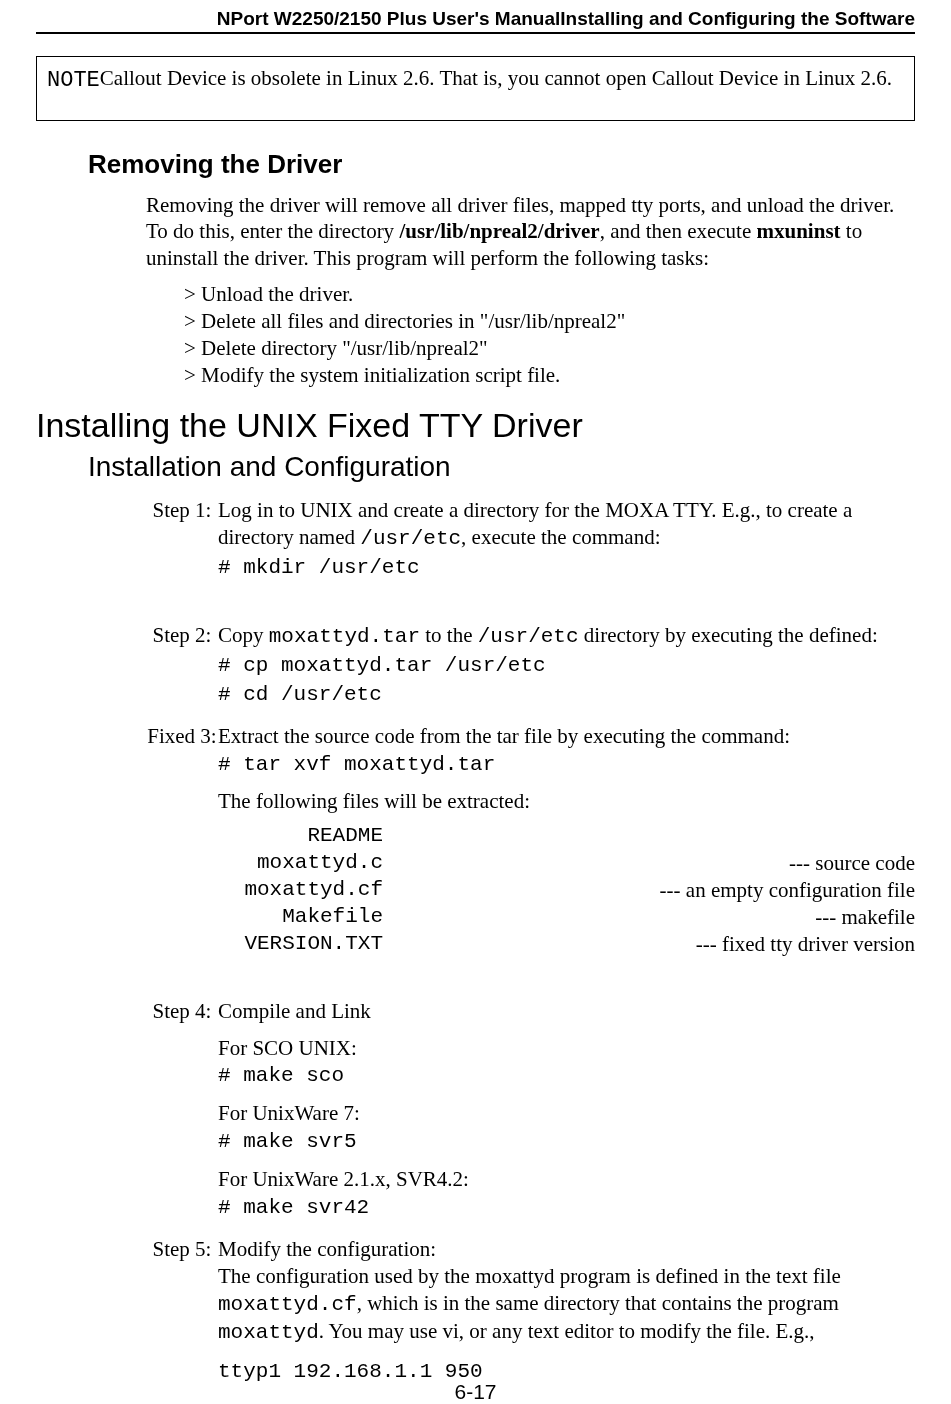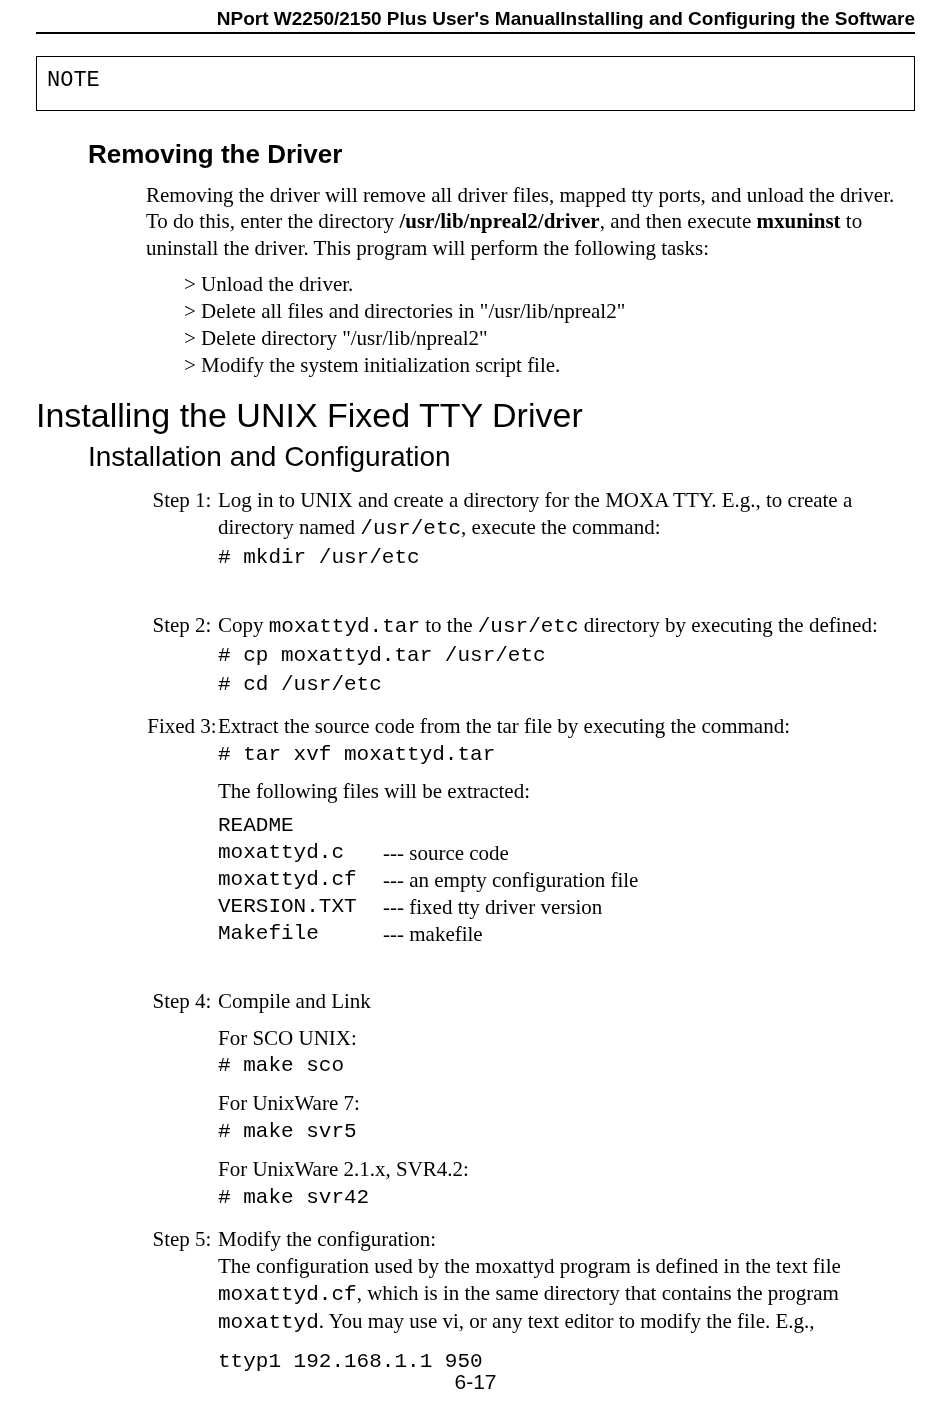--- a/index.html
+++ b/index.html
@@ -26,21 +26,21 @@
     font-size: 19px;
     margin-bottom: 2px;
   }
   .header-rule {
     border: none;
     border-top: 2px solid #000;
     margin: 0 0 22px 0;
   }
   .note-box {
     border: 1.6px solid #000;
-    padding: 6px 10px 12px 10px;
+    padding: 6px 10px 22px 10px;
     margin: 0 0 28px 0;
     display: flex;
   }
   .note-label {
     font-family: "Courier New", Courier, monospace;
     font-size: 22px;
     white-space: nowrap;
     line-height: 1.6;
   }
   .note-text {
@@ -95,20 +95,21 @@
     flex: 1;
   }
   .mono {
     font-family: "Courier New", Courier, monospace;
   }
   .file-table {
     margin-top: 8px;
   }
   .file-row {
     display: flex;
+    text-align: right;
   }
   .file-name {
     flex: 0 0 165px;
     font-family: "Courier New", Courier, monospace;
   }
   .file-desc {
     flex: 1;
   }
   .gap-sm { height: 10px; }
   .gap-md { height: 26px; }
@@ -126,20 +127,21 @@
 <div class="page">
 
   <div class="header-row">
     <span>NPort W2250/2150 Plus User's Manual</span>
     <span>Installing and Configuring the Software</span>
   </div>
   <hr class="header-rule">
 
   <div class="note-box">
     <span class="note-label">NOTE</span>
+    <span class="note-text">Callout Device is obsolete in Linux 2.6. That is, you cannot open Callout Device in Linux 2.6.</span>
   </div>
 
   <h2 class="subheading">Removing the Driver</h2>
 
   <p class="body-para">
     <span>Removing the driver will remove all driver files, mapped tty ports, and unload the driver. To do this, enter the directory </span><b>/usr/lib/npreal2/driver</b><span>, and then execute </span><b>mxuninst</b><span> to uninstall the driver. This program will perform the following tasks:</span>
   </p>
 
   <div class="bullet-block">
     <div>&gt; Unload the driver.</div>
@@ -186,27 +188,27 @@
           </div>
           <div class="file-row">
             <span class="file-name">moxattyd.c</span>
             <span class="file-desc">--- source code</span>
           </div>
           <div class="file-row">
             <span class="file-name">moxattyd.cf</span>
             <span class="file-desc">--- an empty configuration file</span>
           </div>
           <div class="file-row">
+            <span class="file-name">Makefile</span>
+            <span class="file-desc">--- makefile</span>
+          </div>
+          <div class="file-row">
             <span class="file-name">VERSION.TXT</span>
             <span class="file-desc">--- fixed tty driver version</span>
           </div>
-          <div class="file-row">
-            <span class="file-name">Makefile</span>
-            <span class="file-desc">--- makefile</span>
-          </div>
         </div>
       </div>
     </div>
 
     <div class="gap-md"></div>
 
     <div class="step">
       <div class="step-label">Step 4:</div>
       <div class="step-body">
         <span>Compile and Link</span>

